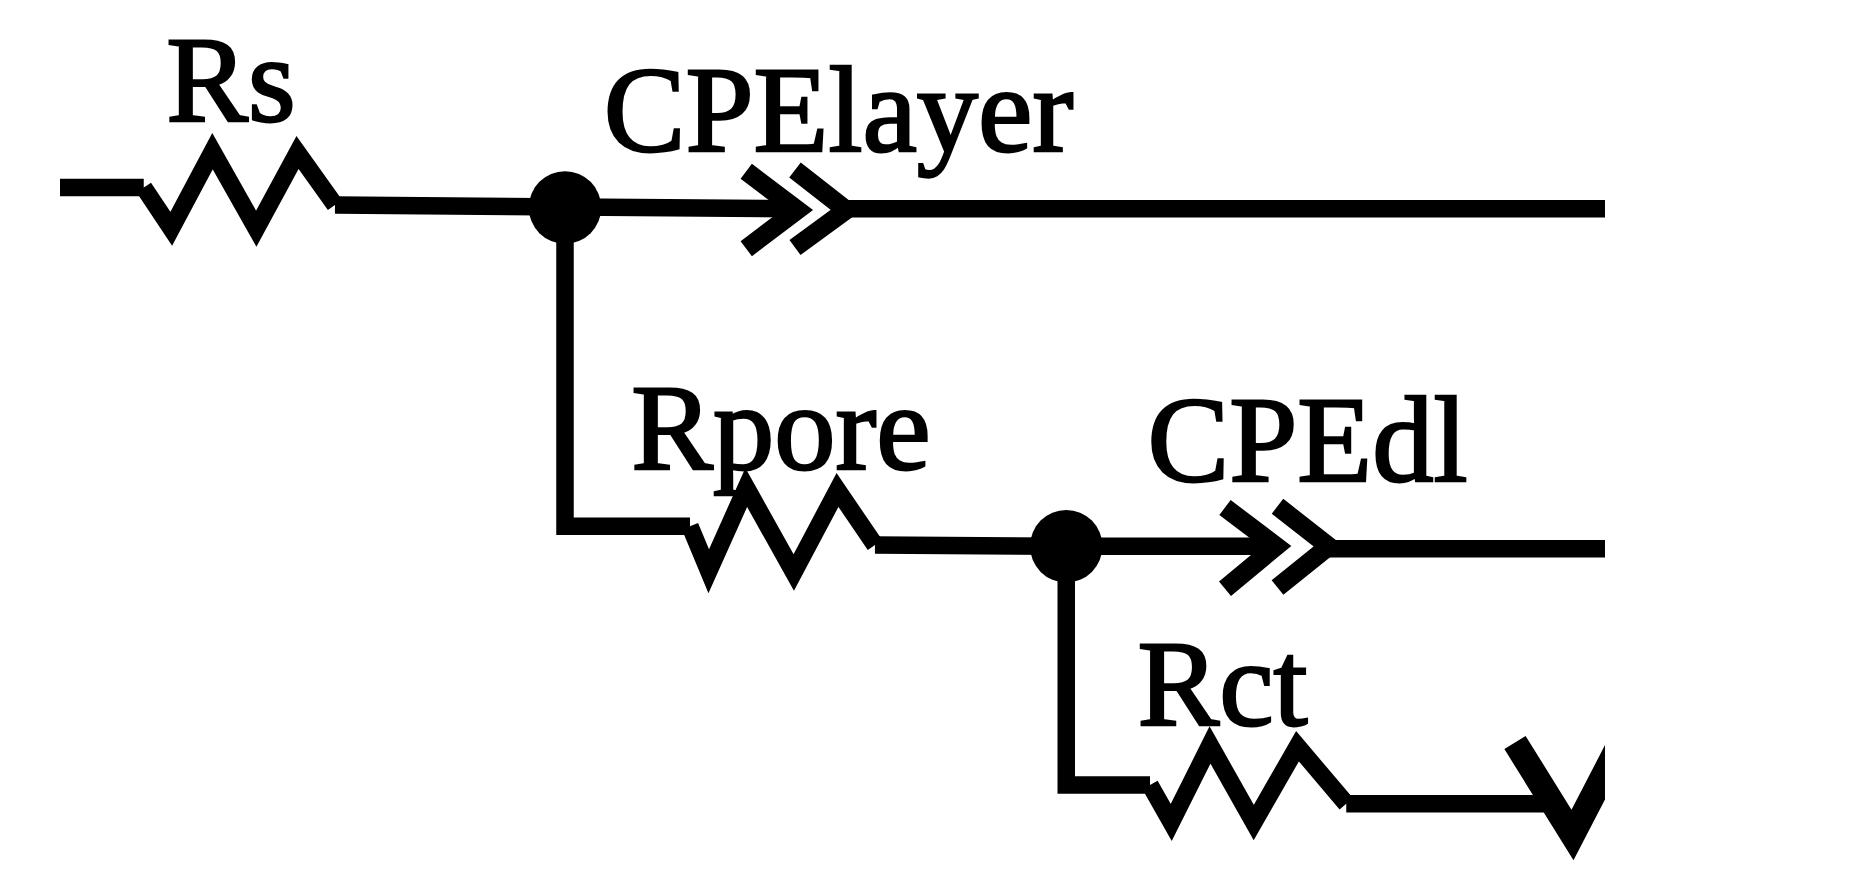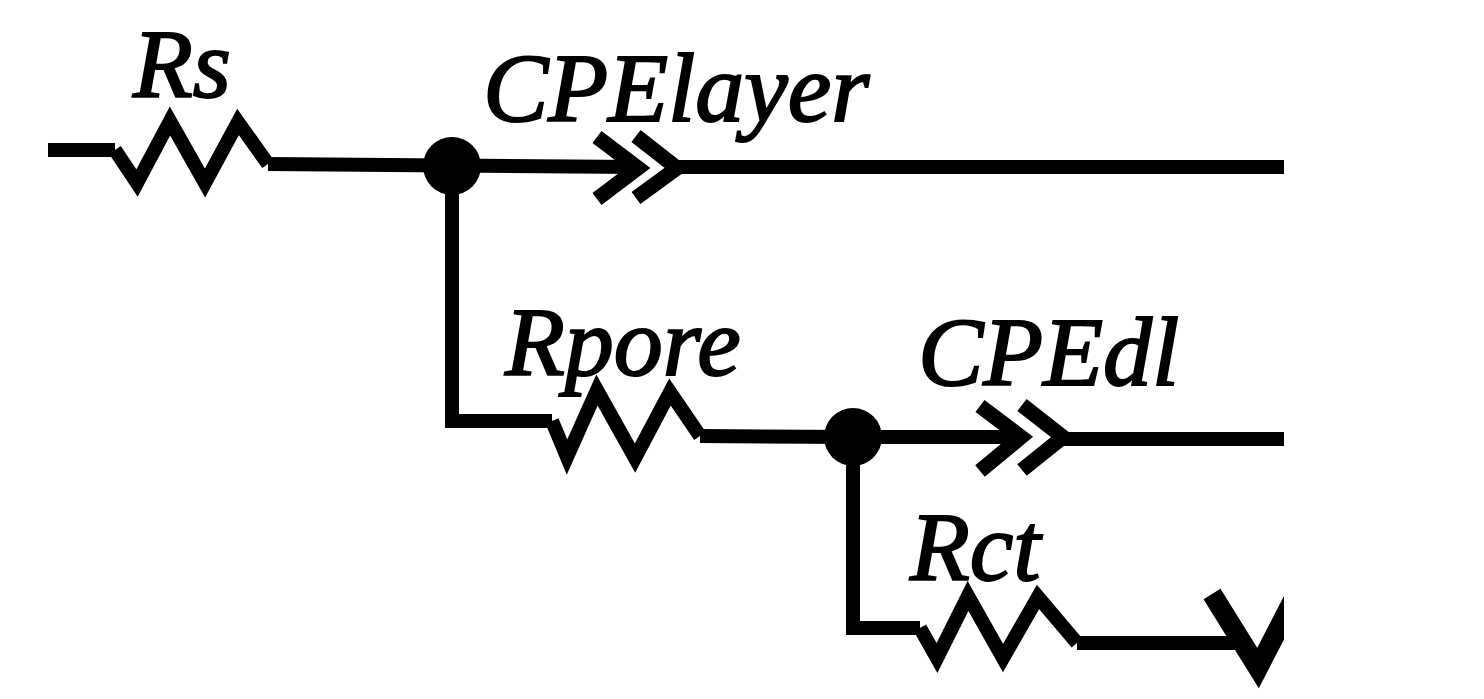--- a/index.html
+++ b/index.html
@@ -6,21 +6,20 @@
     margin: 0;
     padding: 0;
     background: #ffffff;
   }
   .stage {
     position: relative;
     width: 1284px;
     height: 699px;
     background: #ffffff;
     overflow: hidden;
-    font-style: italic;
   }
   svg.circuit {
     display: block;
     width: 1484px;
     height: 699px;
   }
   .wire {
     stroke: #000000;
     stroke-width: 14;
     fill: none;

